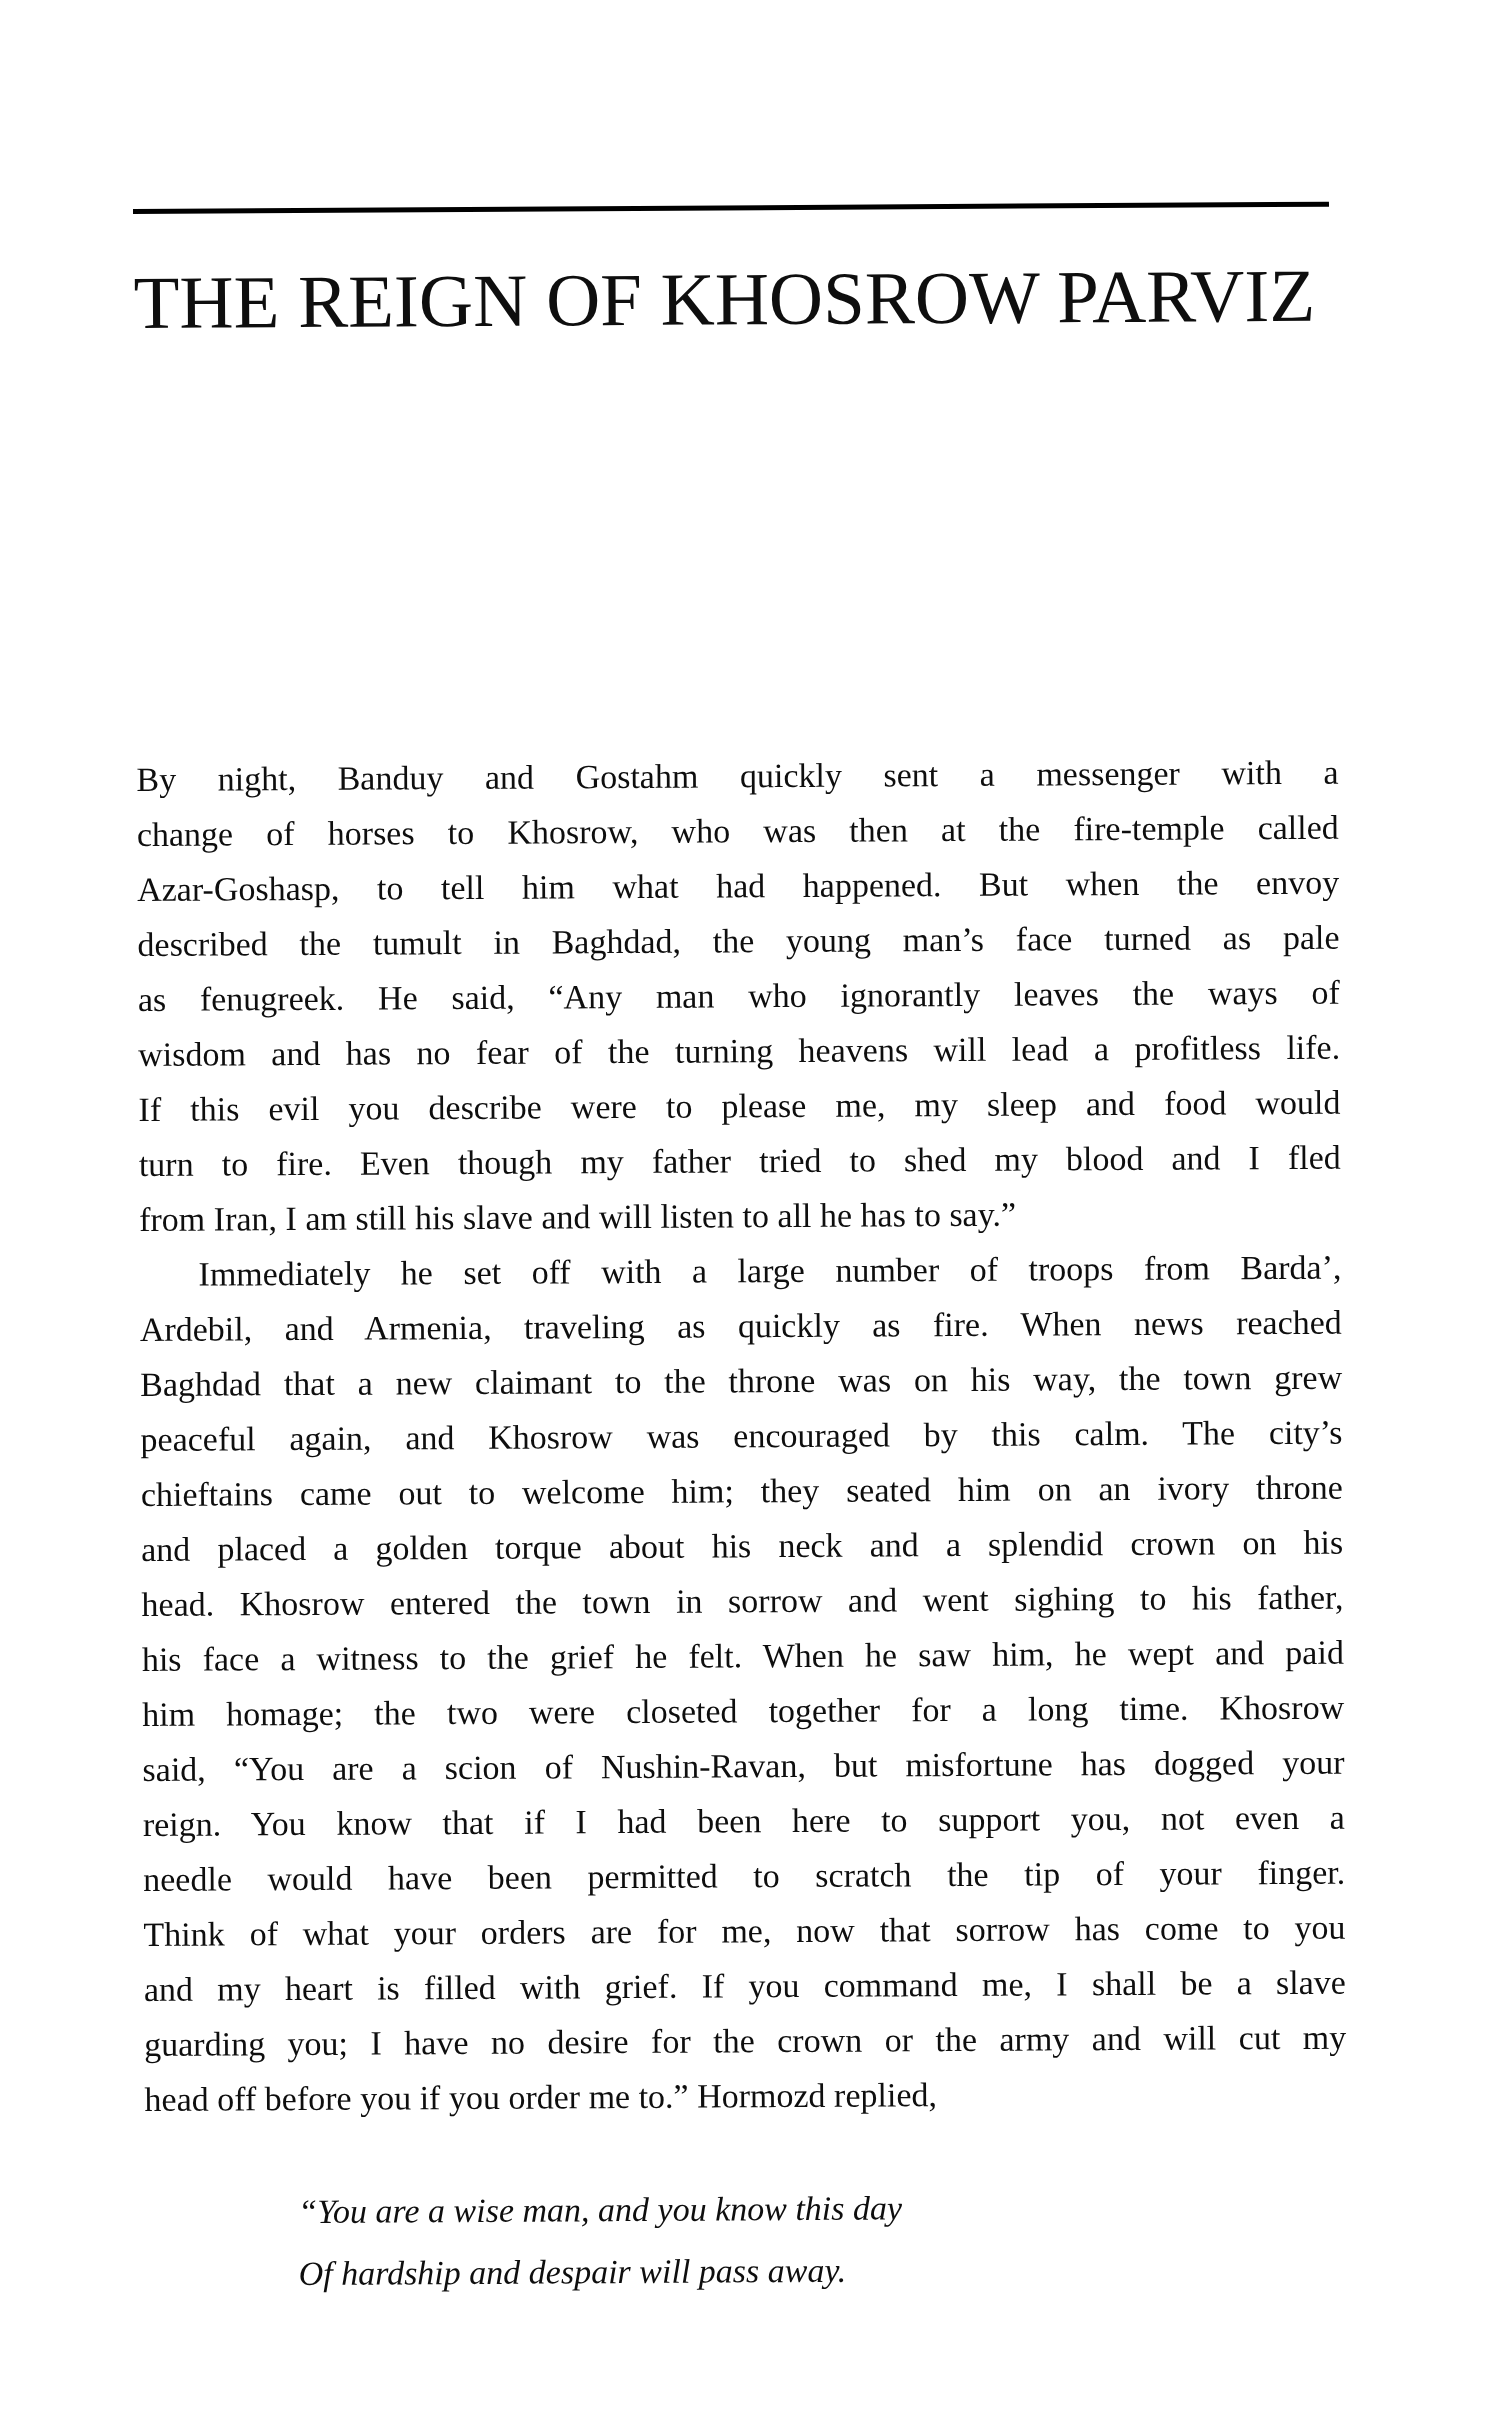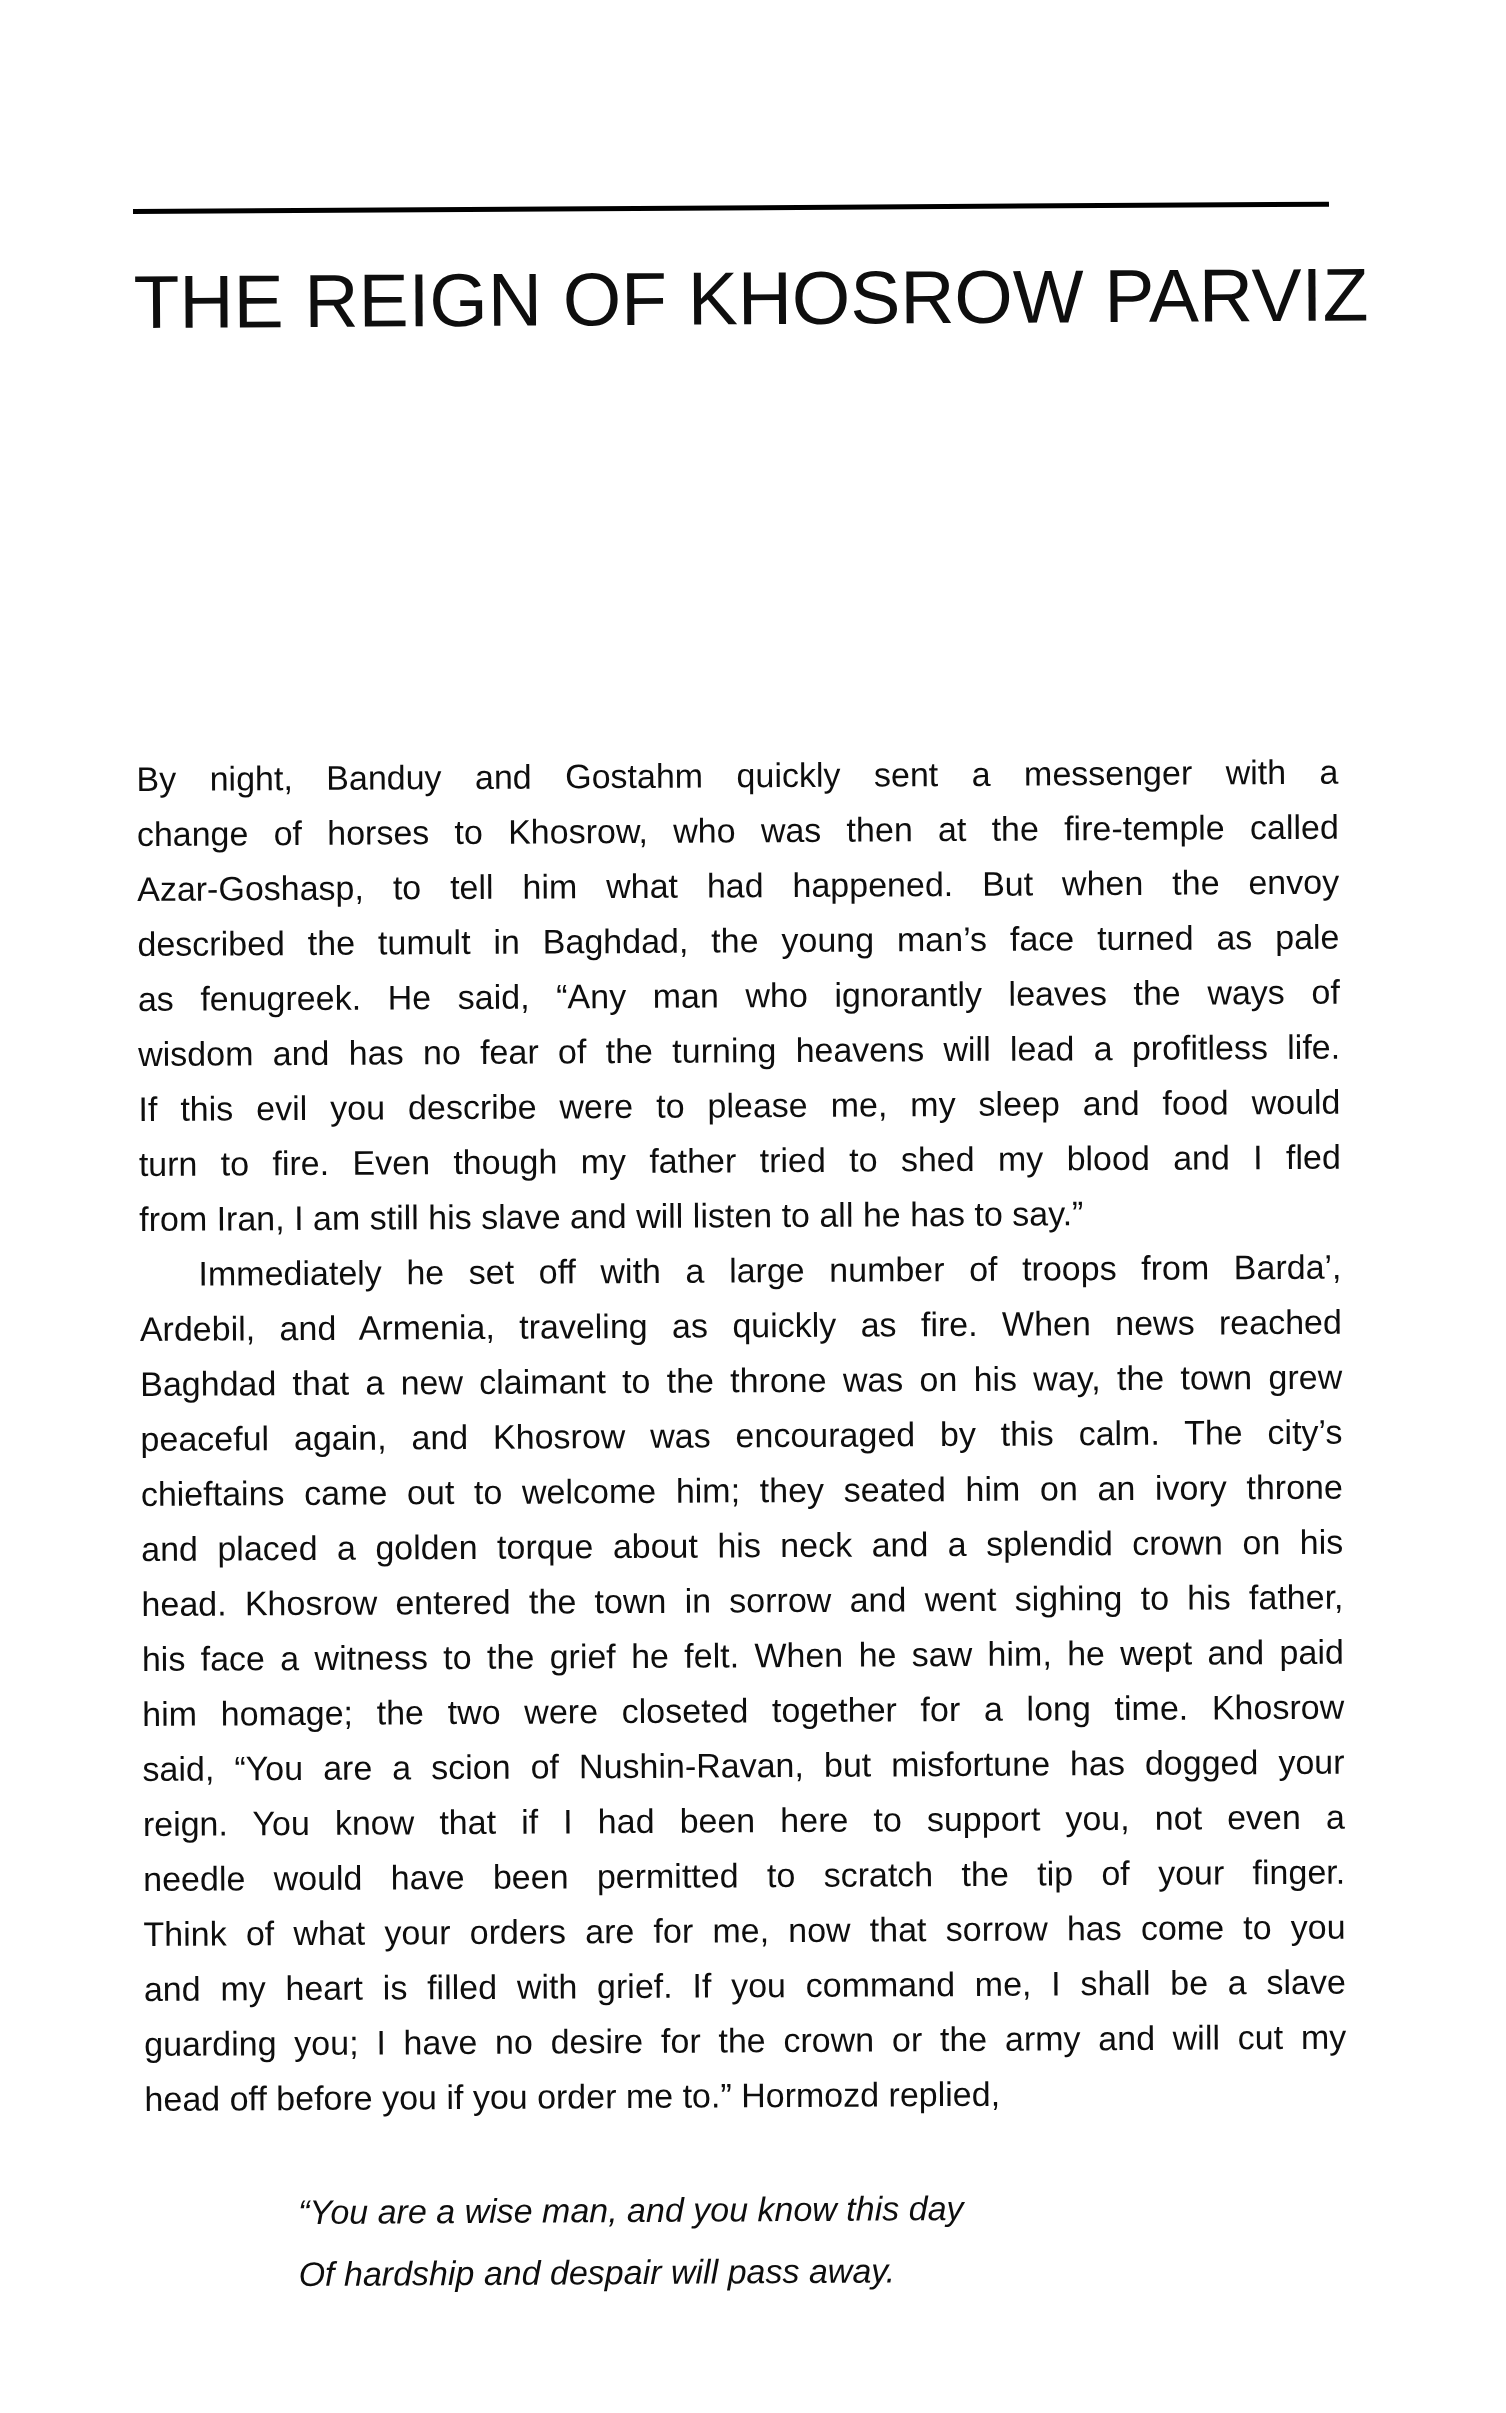--- a/index.html
+++ b/index.html
@@ -6,21 +6,21 @@
     margin: 0;
     padding: 0;
     background: #ffffff;
   }
   .page {
     position: relative;
     width: 1506px;
     height: 2413px;
     background: #ffffff;
     overflow: hidden;
-    font-family: Liberation Sans, sans-serif;
+    font-family: Liberation Serif, serif;
     color: #0e0e0e;
   }
   
   .sheet {
     position: absolute;
     left: 133px;
     top: 0;
     width: 1202px;
     height: 2413px;
     transform: rotate(-0.35deg);

